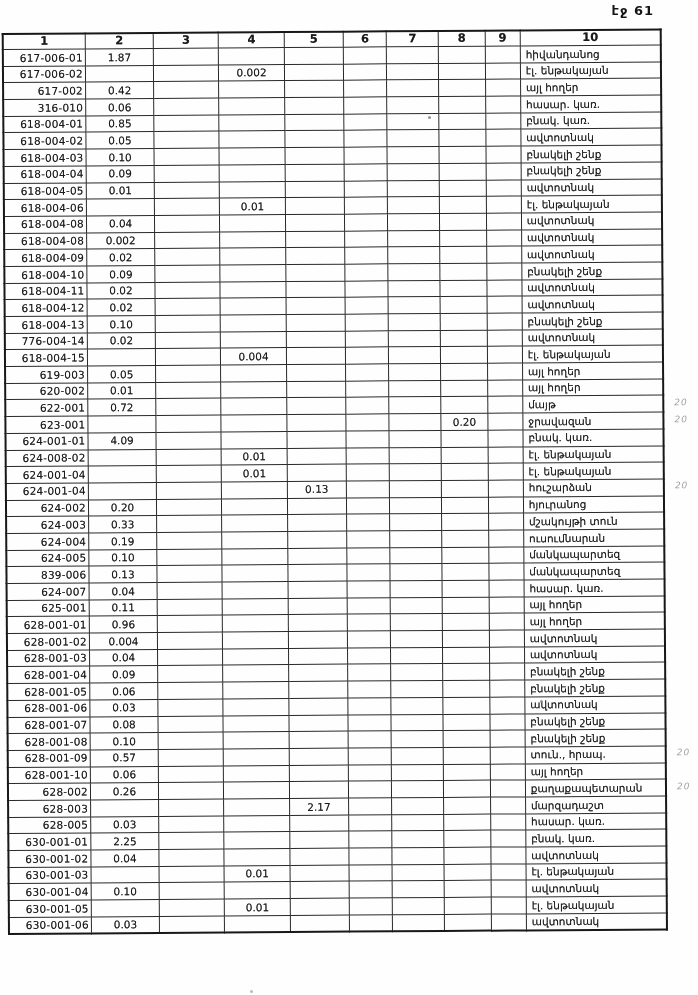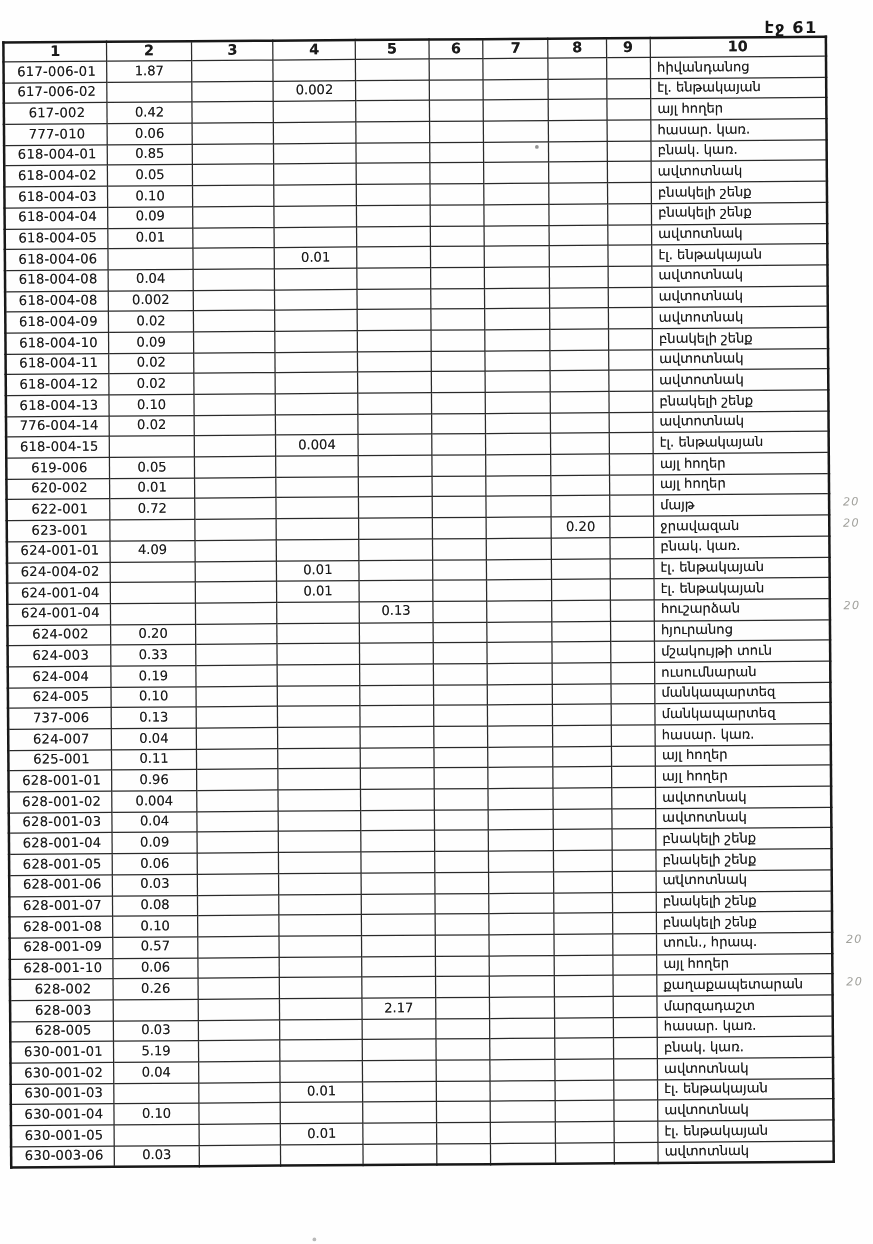--- a/index.html
+++ b/index.html
@@ -18,21 +18,20 @@
     background:#fefefe;
   }
   .page-label{
     position:absolute;
     top:3px;
     right:44px;
     font-size:13px;
     font-weight:bold;
     color:#151515;
     letter-spacing:1px;
-    margin-top:12px;
   }
   .sheet{
     position:absolute;
     left:8px;
     top:33px;
     width:662px;
     transform:rotate(-0.4deg);
     transform-origin:0 100%;
   }
   table.scan-table{
@@ -51,21 +50,21 @@
     overflow:hidden;
     white-space:nowrap;
     text-shadow:0 0 0.5px rgba(20,20,20,0.55);
   }
   .scan-table th{
     font-size:11.5px;
     font-weight:bold;
     text-align:center;
     height:14px;
   }
-  .scan-table td.col1{ text-align:center; padding-left:4px; letter-spacing:0.2px; }
+  .scan-table td.col1{ text-align:right; padding-left:4px; letter-spacing:0.2px; }
   .scan-table td.col2, .scan-table td.col3, .scan-table td.col4,
   .scan-table td.col5, .scan-table td.col6, .scan-table td.col7,
   .scan-table td.col8, .scan-table td.col9{ text-align:center; }
   .scan-table td.col10{ text-align:left; padding-left:5px; font-size:10.5px; }
   .margin-note{
     position:absolute;
     left:670px;
     width:26px;
     font-size:9px;
     color:#8a8a84;
@@ -148,21 +147,21 @@
             <td class="col3"></td>
             <td class="col4"></td>
             <td class="col5"></td>
             <td class="col6"></td>
             <td class="col7"></td>
             <td class="col8"></td>
             <td class="col9"></td>
             <td class="col10">այլ հողեր</td>
           </tr>
           <tr>
-            <td class="col1">777-010</td>
+            <td class="col1">316-010</td>
             <td class="col2">0.06</td>
             <td class="col3"></td>
             <td class="col4"></td>
             <td class="col5"></td>
             <td class="col6"></td>
             <td class="col7"></td>
             <td class="col8"></td>
             <td class="col9"></td>
             <td class="col10">հասար. կառ.</td>
           </tr>
@@ -340,21 +339,21 @@
             <td class="col3"></td>
             <td class="col4">0.004</td>
             <td class="col5"></td>
             <td class="col6"></td>
             <td class="col7"></td>
             <td class="col8"></td>
             <td class="col9"></td>
             <td class="col10">էլ. ենթակայան</td>
           </tr>
           <tr>
-            <td class="col1">619-006</td>
+            <td class="col1">619-003</td>
             <td class="col2">0.05</td>
             <td class="col3"></td>
             <td class="col4"></td>
             <td class="col5"></td>
             <td class="col6"></td>
             <td class="col7"></td>
             <td class="col8"></td>
             <td class="col9"></td>
             <td class="col10">այլ հողեր</td>
           </tr>
@@ -400,21 +399,21 @@
             <td class="col3"></td>
             <td class="col4"></td>
             <td class="col5"></td>
             <td class="col6"></td>
             <td class="col7"></td>
             <td class="col8"></td>
             <td class="col9"></td>
             <td class="col10">բնակ. կառ.</td>
           </tr>
           <tr>
-            <td class="col1">624-004-02</td>
+            <td class="col1">624-008-02</td>
             <td class="col2"></td>
             <td class="col3"></td>
             <td class="col4">0.01</td>
             <td class="col5"></td>
             <td class="col6"></td>
             <td class="col7"></td>
             <td class="col8"></td>
             <td class="col9"></td>
             <td class="col10">էլ. ենթակայան</td>
           </tr>
@@ -484,21 +483,21 @@
             <td class="col3"></td>
             <td class="col4"></td>
             <td class="col5"></td>
             <td class="col6"></td>
             <td class="col7"></td>
             <td class="col8"></td>
             <td class="col9"></td>
             <td class="col10">մանկապարտեզ</td>
           </tr>
           <tr>
-            <td class="col1">737-006</td>
+            <td class="col1">839-006</td>
             <td class="col2">0.13</td>
             <td class="col3"></td>
             <td class="col4"></td>
             <td class="col5"></td>
             <td class="col6"></td>
             <td class="col7"></td>
             <td class="col8"></td>
             <td class="col9"></td>
             <td class="col10">մանկապարտեզ</td>
           </tr>
@@ -677,21 +676,21 @@
             <td class="col4"></td>
             <td class="col5"></td>
             <td class="col6"></td>
             <td class="col7"></td>
             <td class="col8"></td>
             <td class="col9"></td>
             <td class="col10">հասար. կառ.</td>
           </tr>
           <tr>
             <td class="col1">630-001-01</td>
-            <td class="col2">5.19</td>
+            <td class="col2">2.25</td>
             <td class="col3"></td>
             <td class="col4"></td>
             <td class="col5"></td>
             <td class="col6"></td>
             <td class="col7"></td>
             <td class="col8"></td>
             <td class="col9"></td>
             <td class="col10">բնակ. կառ.</td>
           </tr>
           <tr>
@@ -736,21 +735,21 @@
             <td class="col3"></td>
             <td class="col4">0.01</td>
             <td class="col5"></td>
             <td class="col6"></td>
             <td class="col7"></td>
             <td class="col8"></td>
             <td class="col9"></td>
             <td class="col10">էլ. ենթակայան</td>
           </tr>
           <tr>
-            <td class="col1">630-003-06</td>
+            <td class="col1">630-001-06</td>
             <td class="col2">0.03</td>
             <td class="col3"></td>
             <td class="col4"></td>
             <td class="col5"></td>
             <td class="col6"></td>
             <td class="col7"></td>
             <td class="col8"></td>
             <td class="col9"></td>
             <td class="col10">ավտոտնակ</td>
           </tr>

